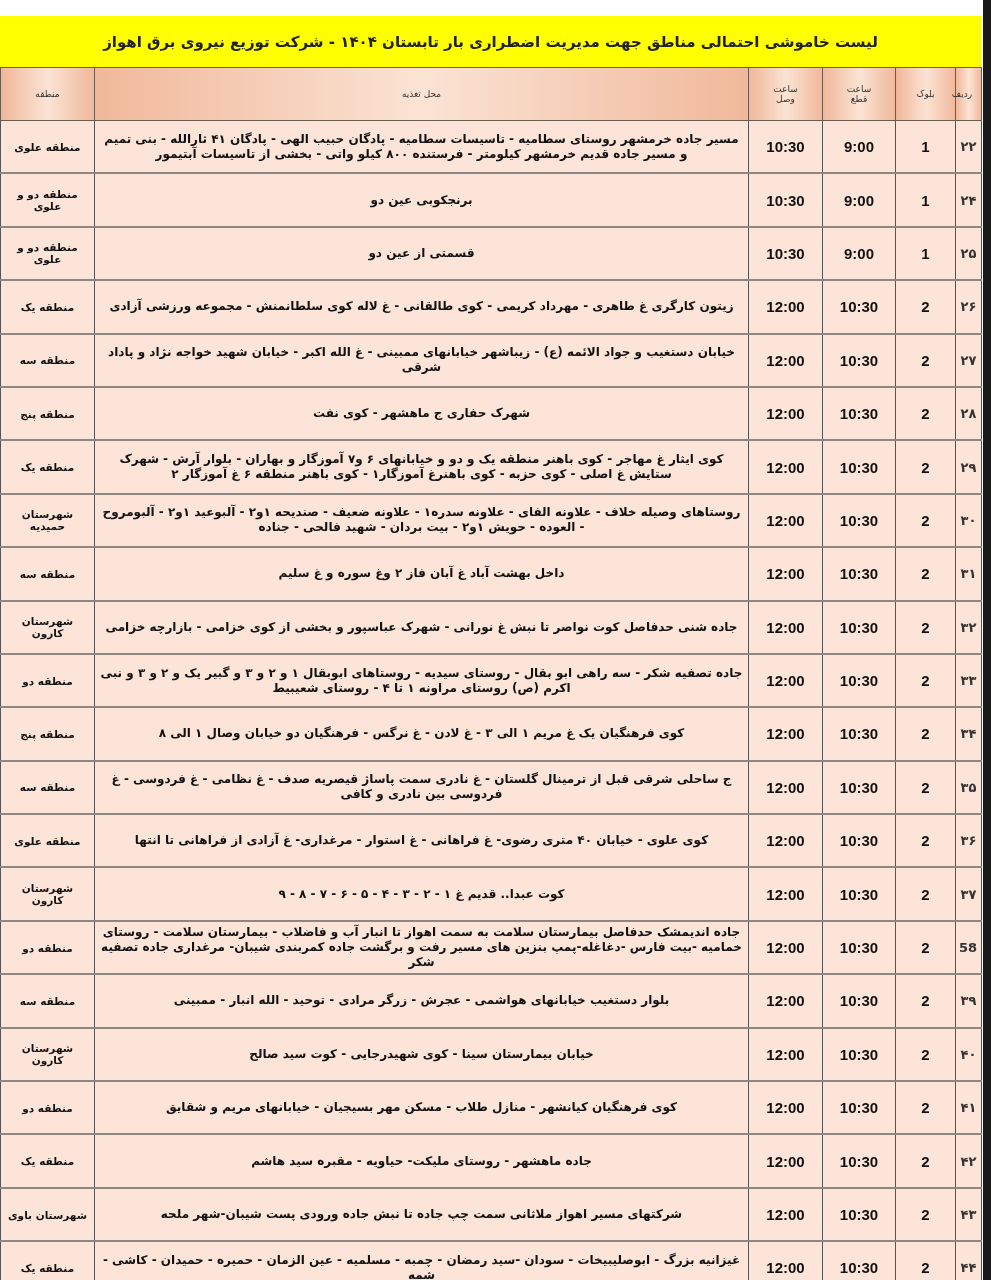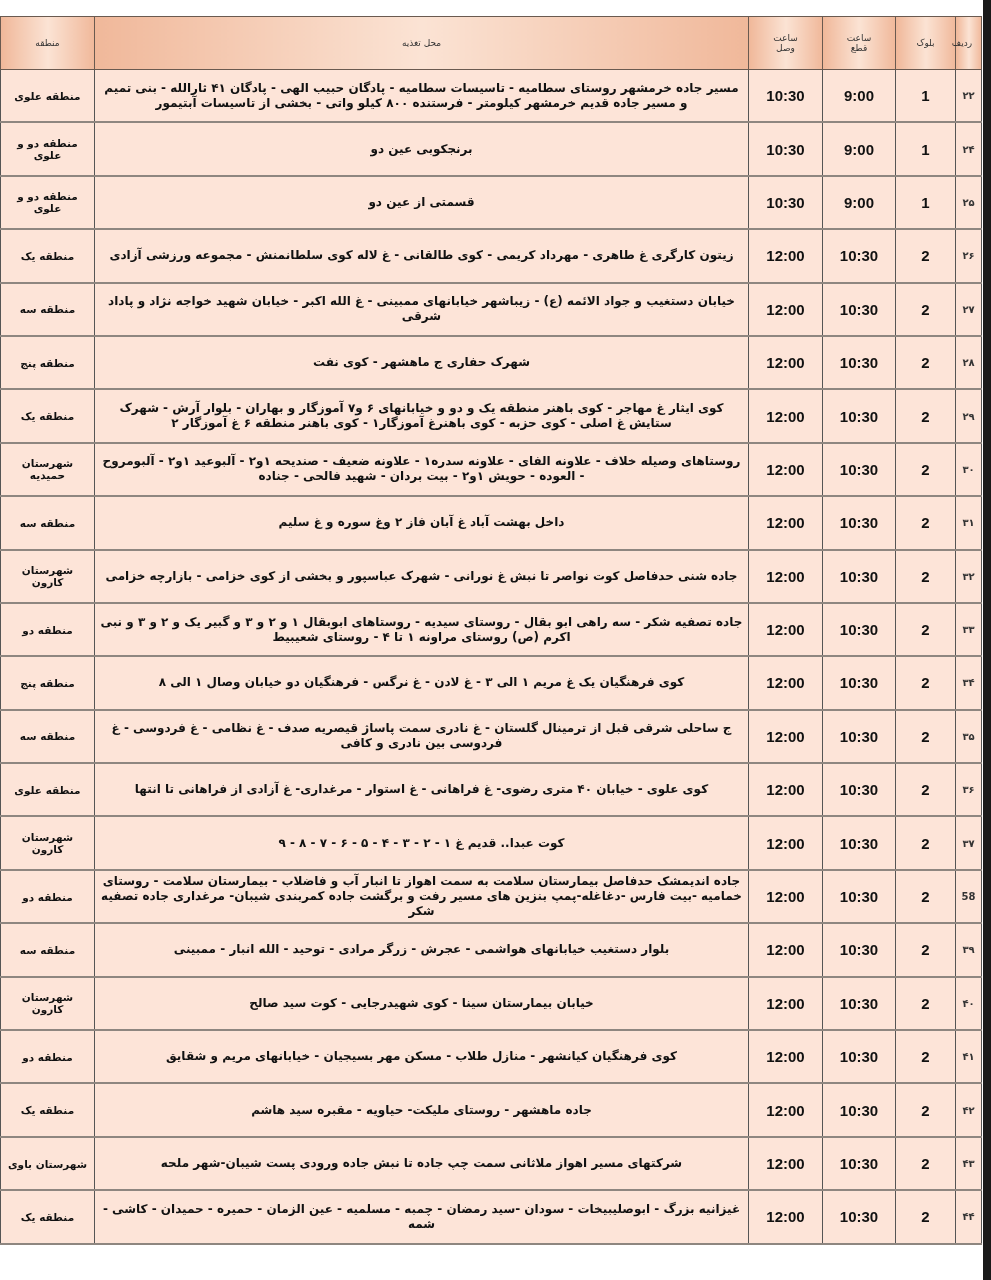--- a/index.html
+++ b/index.html
@@ -23,29 +23,30 @@
     height: 19px; font-size: 9px; font-weight: normal; color: #333;
     background: linear-gradient(to right, #f0b89a, #fbe3d4 50%, #f0b89a);
     border: 1px solid #6a5a50; padding: 16px;
   }
   td {
     height: 51.4px; background: #fde4d8; border-left: 1px solid #555; border-right: 1px solid #555;
     border-bottom: 2px solid #8e8680; text-align: center; padding: 0 4px; color: #111;
   }
   td.loc { font-size: 12px; font-weight: bold; line-height: 15px; }
   td.time, td.block { font-family: "Liberation Sans", sans-serif; font-weight: bold; font-size: 15px; }
-  td.rownum { font-size: 10px; font-weight: bold; color: #333; }
+  td.rownum { font-size: 13px; font-weight: bold; color: #333; }
   td.region { font-size: 10.5px; font-weight: bold; }
 </style>
 </head>
 <body>
 
 <div class="right-strip"></div>
 
 <div class="sheet">
+  <div class="title-bar">لیست خاموشی احتمالی مناطق جهت مدیریت اضطراری بار تابستان ۱۴۰۴ - شرکت توزیع نیروی برق اهواز</div>
   <table>
     <colgroup>
       <col style="width:26px">
         <col style="width:60px">
         <col style="width:73px">
         <col style="width:74px">
         <col style="width:654px">
         <col style="width:94px">
     </colgroup>
     <thead>

